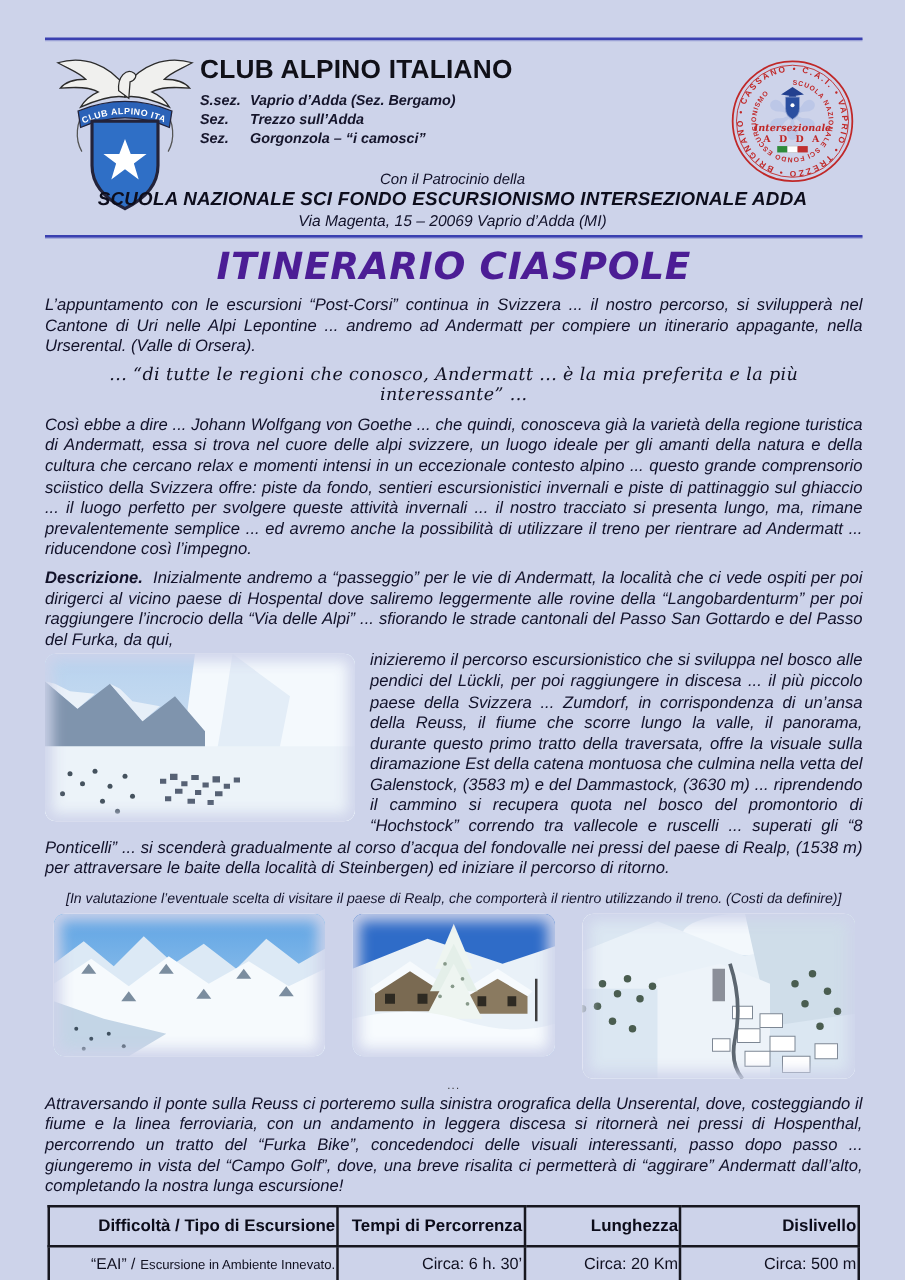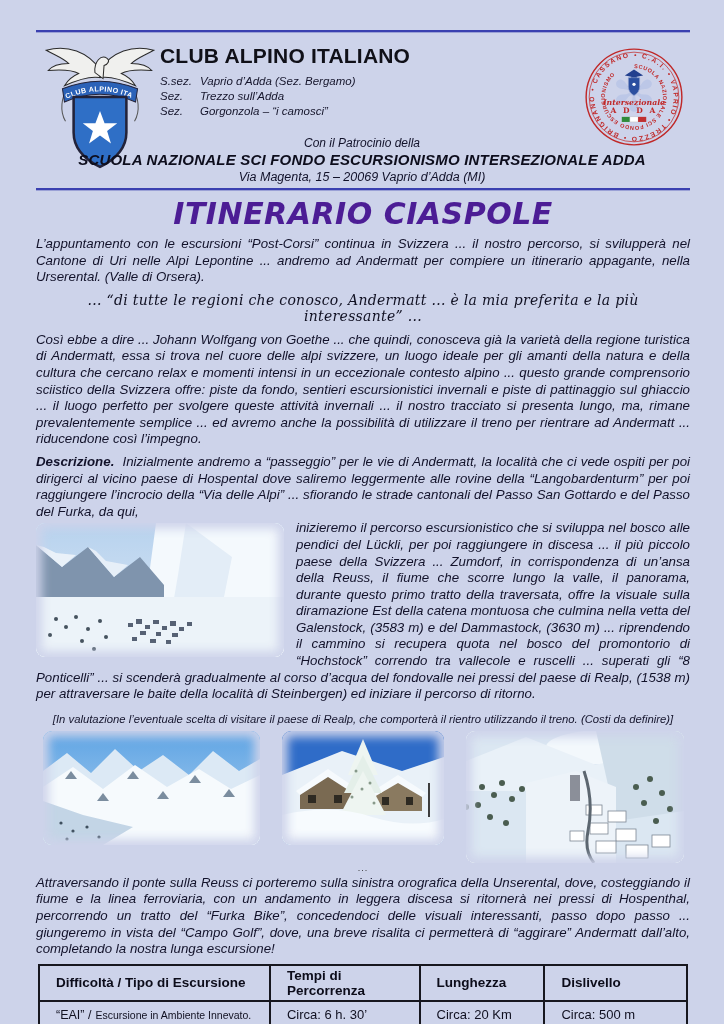--- a/index.html
+++ b/index.html
@@ -10,21 +10,21 @@
   }
   .rule{position:absolute;left:36px;right:34px;height:2px;background:#3a40b0;box-shadow:0 1px 0 #9ba1d6;}
   .rule-top{top:30px;}
   .rule-mid{top:188px;}
 
   
   .cai-logo{position:absolute;left:42px;top:36px;}
   .club-block{position:absolute;left:160px;top:44px;}
   .club-title{font-size:21px;font-weight:bold;color:#101018;letter-spacing:.2px;}
   .sections{margin-top:7px;font-size:11.5px;font-style:italic;color:#15152b;}
-  .section-row{display:flex;margin-bottom:3px;}
+  .section-row{display:flex;margin-bottom:3px;font-weight:bold;}
   .section-label{width:40px;}
   .stamp{position:absolute;left:583px;top:42px;}
   .center-line{position:absolute;left:0;width:100%;text-align:center;}
   .patronage{top:136px;font-size:12px;font-style:italic;}
   .school{top:151px;font-size:15px;font-weight:bold;font-style:italic;color:#0d0d1c;letter-spacing:.2px;}
   .address{top:170px;font-size:12.5px;font-style:italic;}
 
   
   .content{position:absolute;left:36px;right:34px;top:197px;}
   .doc-title{
@@ -45,21 +45,21 @@
   .photo::after{content:"";position:absolute;inset:0;border-radius:9px;
     box-shadow:inset 0 0 10px 6px rgba(205,211,234,.95);pointer-events:none;}
   .photo svg{display:block;}
   .photo-main{float:left;margin:3px 12px 2px 0;}
 
   .photo-row{display:flex;justify-content:center;align-items:flex-start;gap:22px;margin:2px 0 0 0;}
   .dots{text-align:center;font-size:9px;letter-spacing:1px;color:#333;line-height:10px;margin-bottom:2px;}
 
   
   table.exc{border-collapse:collapse;width:650px;margin:4px auto 0 auto;}
-  table.exc th,table.exc td{border:2px solid #17171f;padding:2px 16px;text-align:left;vertical-align:middle;}
+  table.exc th,table.exc td{border:2px solid #17171f;padding:2px 1px;text-align:right;vertical-align:middle;}
   table.exc th{font-size:13.5px;font-weight:bold;color:#0c0c1a;height:26px;}
   .val-row td{font-size:13px;height:22px;color:#101020;}
   .eai{font-size:12.5px;}
   .eaidesc{font-size:10.5px;margin-left:4px;margin-top:39px;}
 </style>
 </head>
 <body>
 
 <div class="page">
 

